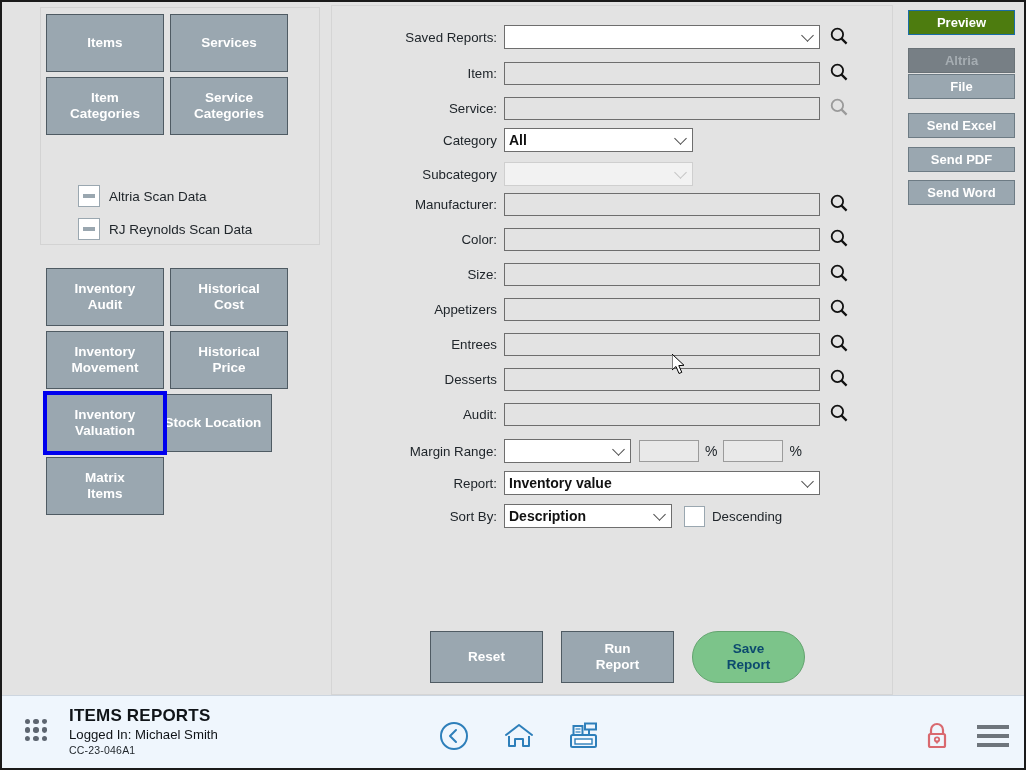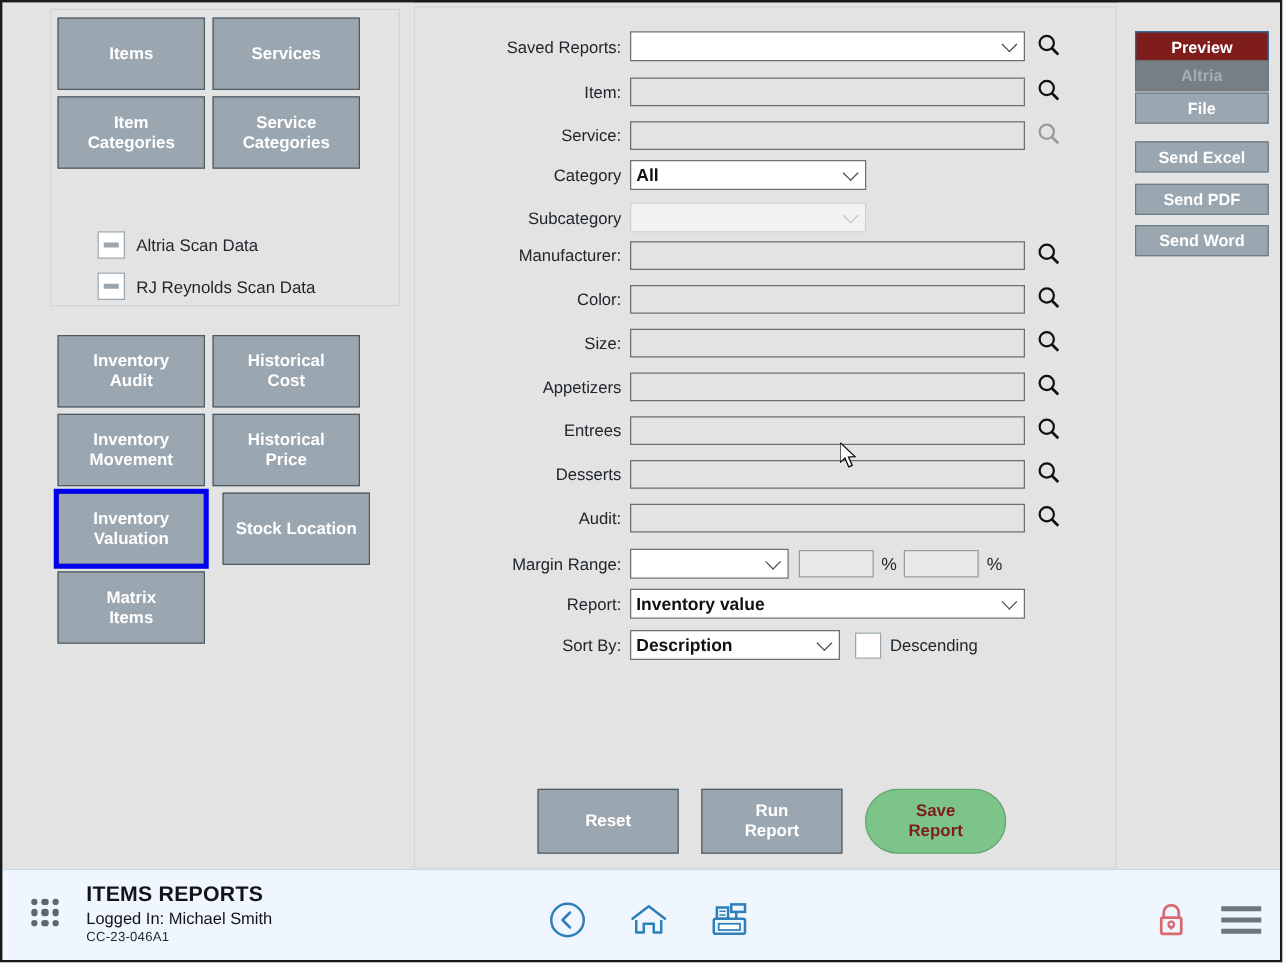--- a/index.html
+++ b/index.html
@@ -82,21 +82,21 @@
   .tri-check .dash {
     width: 12px; height: 4px; background: #9aa7b0; display: block;
   }
 
   
   #btn-inv-audit    { left: 44px;  top: 266px; width: 118px; height: 58px; }
   #btn-hist-cost    { left: 168px; top: 266px; width: 118px; height: 58px; }
   #btn-inv-move     { left: 44px;  top: 329px; width: 118px; height: 58px; }
   #btn-hist-price   { left: 168px; top: 329px; width: 118px; height: 58px; }
   #btn-inv-val      { left: 44px;  top: 392px; width: 118px; height: 58px; }
-  #btn-stock-loc    { left: 176px; top: 392px; width: 118px; height: 58px; }
+  #btn-stock-loc    { left: 152px; top: 392px; width: 118px; height: 58px; }
   #btn-matrix       { left: 44px;  top: 455px; width: 118px; height: 58px; }
 
   
   #form-panel {
     position: absolute;
     left: 329px; top: 3px;
     width: 562px; height: 690px;
     background: #e3e3e3;
     border: 1px solid #d5d5d5;
   }
@@ -192,21 +192,21 @@
     display: flex;
     align-items: center;
     justify-content: center;
     text-align: center;
     line-height: 1.15;
     cursor: pointer;
     user-select: none;
   }
   #btn-reset     { left: 98px;  top: 625px; }
   #btn-run       { left: 229px; top: 625px; }
-  #btn-save      { left: 360px; top: 625px; background: #7cc48a; border-color: #63a46f; color: #7f1d1d; border-radius: 26px; }
+  #btn-save      { left: 360px; top: 625px; background: #7cc48a; border-color: #63a46f; color: #0c4a6e; border-radius: 26px; }
 
   
   #right-col {
     position: absolute;
     left: 893px; top: 0;
     width: 133px; height: 693px;
     background: #e3e3e3;
   }
   .act-btn {
     position: absolute;
@@ -214,21 +214,21 @@
     width: 107px; height: 25px;
     background: #9aa7b0;
     border: 1px solid #6d7b84;
     color: #ffffff;
     font-size: 13px;
     font-weight: bold;
     display: flex; align-items: center; justify-content: center;
     cursor: pointer;
     user-select: none;
   }
-  #act-preview { top: 23px;  background: #7f1d1d; border-color: #1a6ca6; }
+  #act-preview { top: 8px;  background: #4d7c0f; border-color: #1a6ca6; }
   #act-print   { top: 46px;  background: #777f85; border-color: #6a7277; color: #a6adb2; cursor: default; }
   #act-file    { top: 72px; }
   #act-excel   { top: 111px; }
   #act-pdf     { top: 145px; }
   #act-word    { top: 178px; }
 
   
   #statusbar {
     position: absolute;
     left: 0; bottom: 0;

